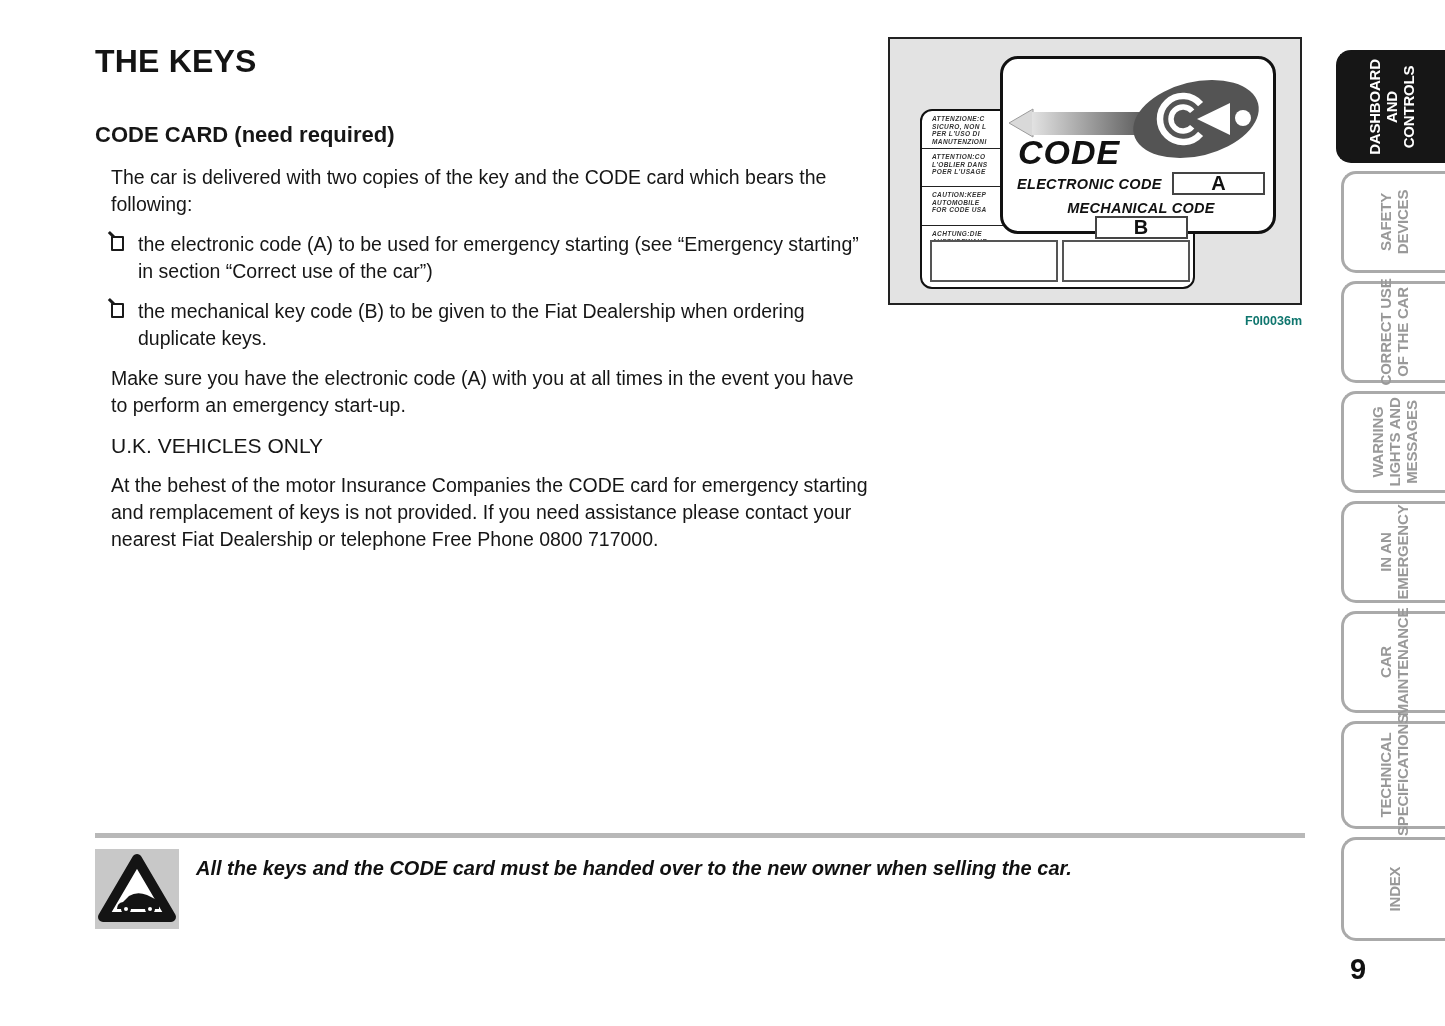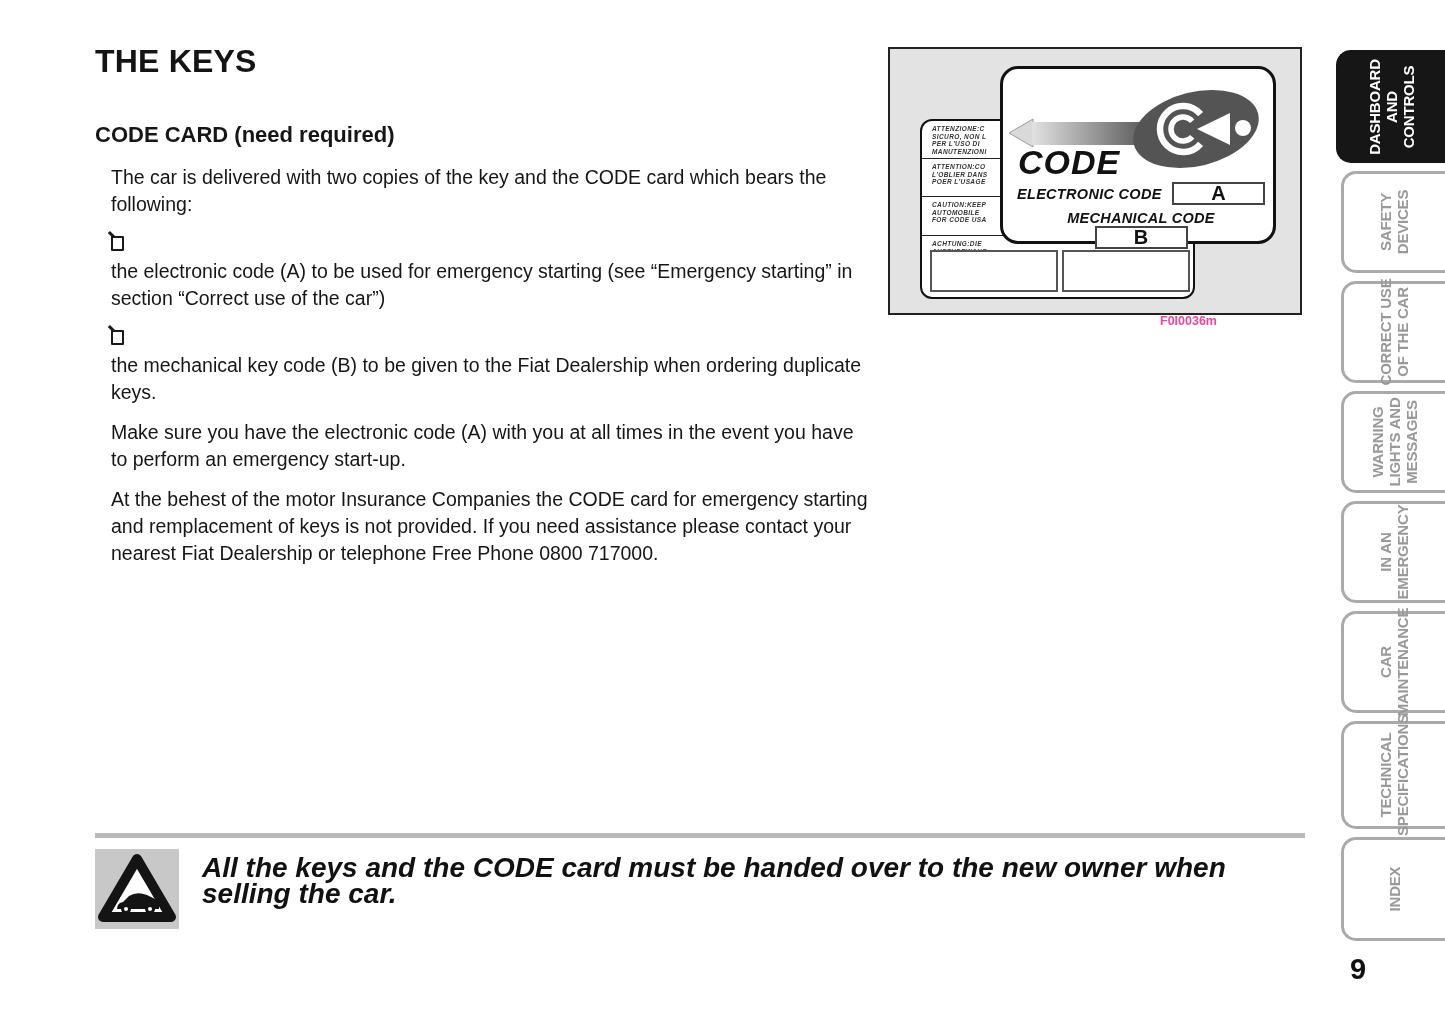--- a/index.html
+++ b/index.html
@@ -34,21 +34,21 @@
     font-size: 22px;
     line-height: 26px;
     font-weight: 700;
   }
   .content p, .content .bullet, .content .subhead {
     font-size: 19.5px;
     line-height: 27px;
     margin: 0 0 13px 16px;
   }
   .content .subhead { font-size: 21px; font-weight: 400; }
-  .bullet { display: flex; flex-direction: column; }
+  .bullet { display: flex; }
   .bullet .glyph-wrap { flex: 0 0 27px; }
   .glyph {
     display: inline-block;
     width: 13px; height: 15px;
     border: 2.5px solid #1a1a1a;
     border-radius: 1px;
     margin-top: 5px;
     position: relative;
   }
   .glyph::before {
@@ -57,21 +57,21 @@
     left: -5px; top: -5px;
     width: 7px; height: 2.5px;
     background: #1a1a1a;
     transform: rotate(45deg);
   }
   .bullet .btext { flex: 1; }
 
   
   .figure {
     position: absolute;
-    left: 888px; top: 47px;
+    left: 888px; top: 37px;
     width: 414px; height: 268px;
     background: #e3e3e3;
     border: 2px solid #222;
   }
   .back-card {
     position: absolute;
     left: 30px; top: 70px;
     width: 275px; height: 180px;
     background: #fff;
     border: 2.5px solid #111;
@@ -141,39 +141,39 @@
     width: 93px; height: 23px;
     border: 2px solid #444;
     background: #fff;
     display: flex; align-items: center; justify-content: center;
     font-size: 20px; font-weight: 800; color: #111;
   }
   .fig-caption {
     position: absolute;
     left: 1160px; top: 314px;
     width: 142px;
-    text-align: left;
+    text-align: right;
     font-size: 12.5px;
     font-weight: 700;
-    color: #ec4899;
+    color: #0f766e;
   }
 
   
   .rule {
     position: absolute;
     left: 95px; top: 833px;
     width: 1210px; height: 5px;
     background: #b8b8b8;
   }
   .note-icon { position: absolute; left: 95px; top: 849px; }
   .note-text {
     position: absolute;
-    left: 202px; top: 855px;
+    left: 196px; top: 855px;
     width: 1060px;
-    font-size: 28px;
+    font-size: 20px;
     line-height: 26px;
     font-weight: 700;
     font-style: italic;
     color: #111;
   }
 
   
   .sidebar {
     position: absolute;
     right: 0; top: 50px;
@@ -235,20 +235,21 @@
     <div class="bullet">
       <span class="glyph-wrap"><span class="glyph"></span></span>
       <span class="btext">the electronic code (A) to be used for emergency starting (see “Emergency starting” in section “Correct use of the car”)</span>
     </div>
     <div class="bullet">
       <span class="glyph-wrap"><span class="glyph"></span></span>
       <span class="btext">the mechanical key code (B) to be given to the Fiat Dealership when ordering duplicate keys.</span>
     </div>
 
     <p>Make sure you have the electronic code (A) with you at all times in the event you have to perform an emergency start-up.</p>
+    <div class="subhead">U.K. VEHICLES ONLY</div>
     <p>At the behest of the motor Insurance Companies the CODE card for emergency starting and remplacement of keys is not provided. If you need assistance please contact your nearest Fiat Dealership or telephone Free Phone 0800 717000.</p>
   </div>
 
   <div class="figure">
     <div class="back-card">
       <div class="warn-row r1">ATTENZIONE:C
 SICURO, NON L
 PER L'USO DI
 MANUTENZIONI</div>
       <div class="warn-row r2">ATTENTION:CO

